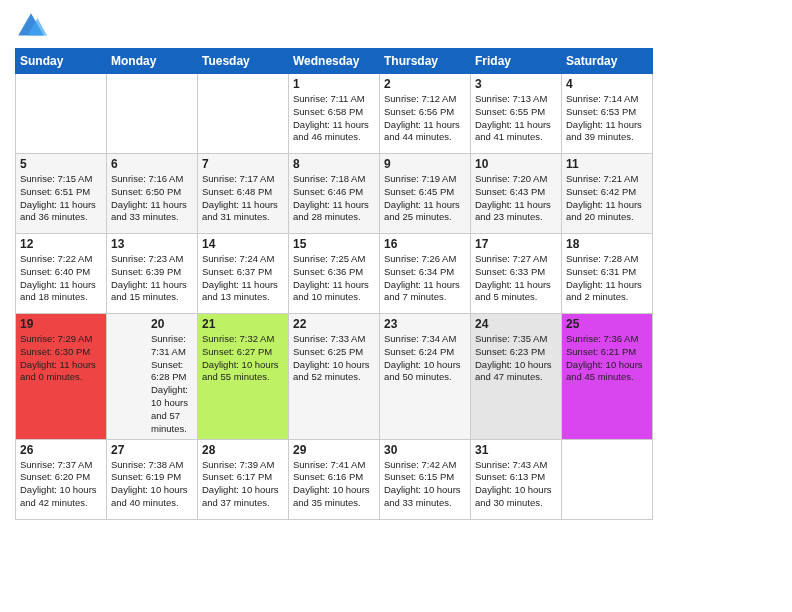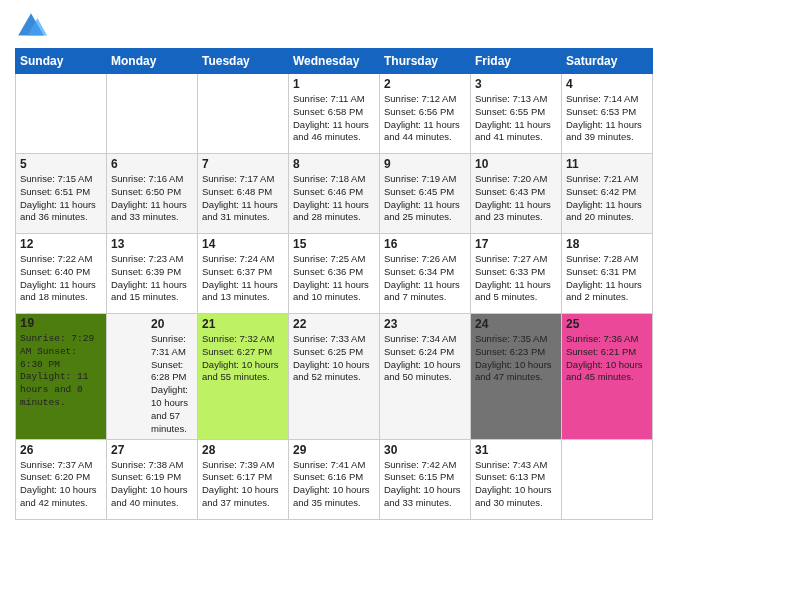--- a/index.html
+++ b/index.html
@@ -264,21 +264,21 @@
           </td>
           <td>
             <div class="day-number">18</div>
             <div class="day-info">Sunrise: 7:28 AM
 Sunset: 6:31 PM
 Daylight: 11 hours
 and 2 minutes.</div>
           </td>
         </tr>
         <tr>
-          <td style="background: #4d7c0f; font-family: Liberation Mono, monospace;">
+          <td style="background: #ef4444;">
             <div class="day-number">19</div>
             <div class="day-info">Sunrise: 7:29 AM
 Sunset: 6:30 PM
 Daylight: 11 hours
 and 0 minutes.</div>
           </td>
           <td style="background: rgb(245, 245, 245); padding-left: 44px;">
             <div class="day-number">20</div>
             <div class="day-info">Sunrise: 7:31 AM
 Sunset: 6:28 PM
@@ -299,28 +299,28 @@
 Daylight: 10 hours
 and 52 minutes.</div>
           </td>
           <td style="background: rgb(245, 245, 245);">
             <div class="day-number">23</div>
             <div class="day-info">Sunrise: 7:34 AM
 Sunset: 6:24 PM
 Daylight: 10 hours
 and 50 minutes.</div>
           </td>
-          <td style="background: #737373;">
+          <td style="background: #e5e5e5;">
             <div class="day-number">24</div>
             <div class="day-info">Sunrise: 7:35 AM
 Sunset: 6:23 PM
 Daylight: 10 hours
 and 47 minutes.</div>
           </td>
-          <td style="background: #ec4899;">
+          <td style="background: #d946ef;">
             <div class="day-number">25</div>
             <div class="day-info">Sunrise: 7:36 AM
 Sunset: 6:21 PM
 Daylight: 10 hours
 and 45 minutes.</div>
           </td>
         </tr>
         <tr>
           <td>
             <div class="day-number">26</div>

